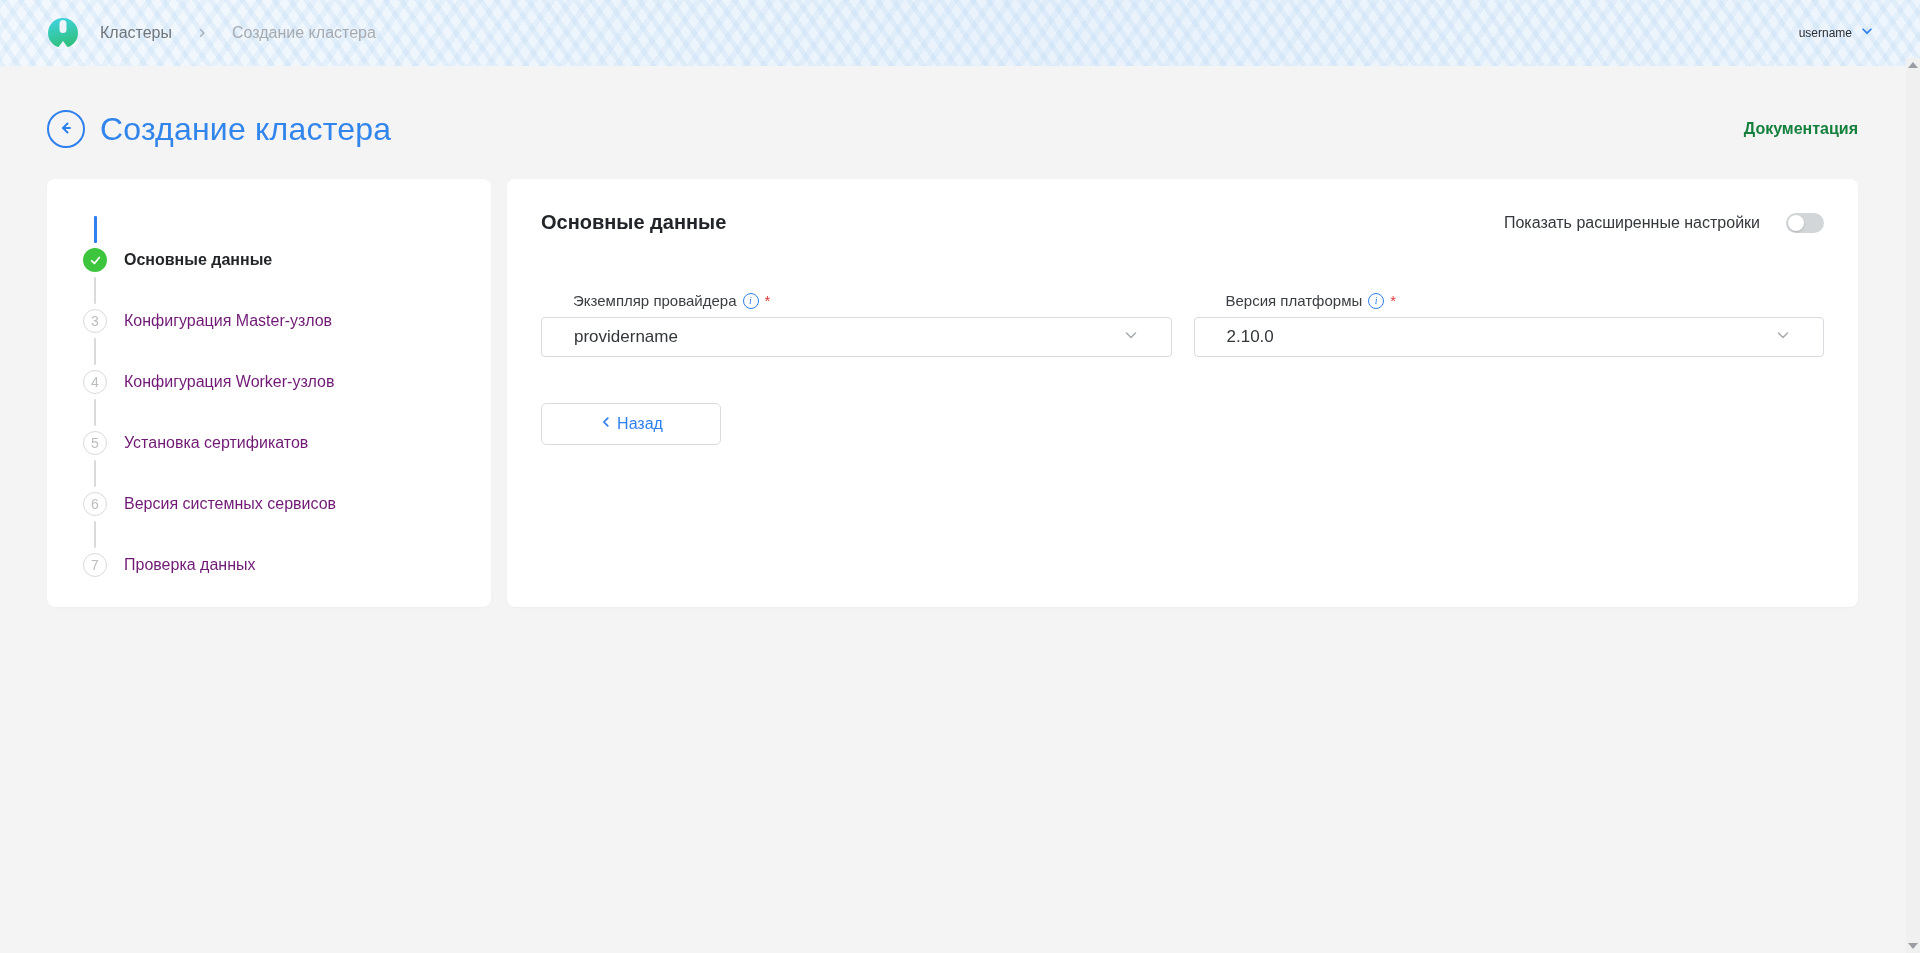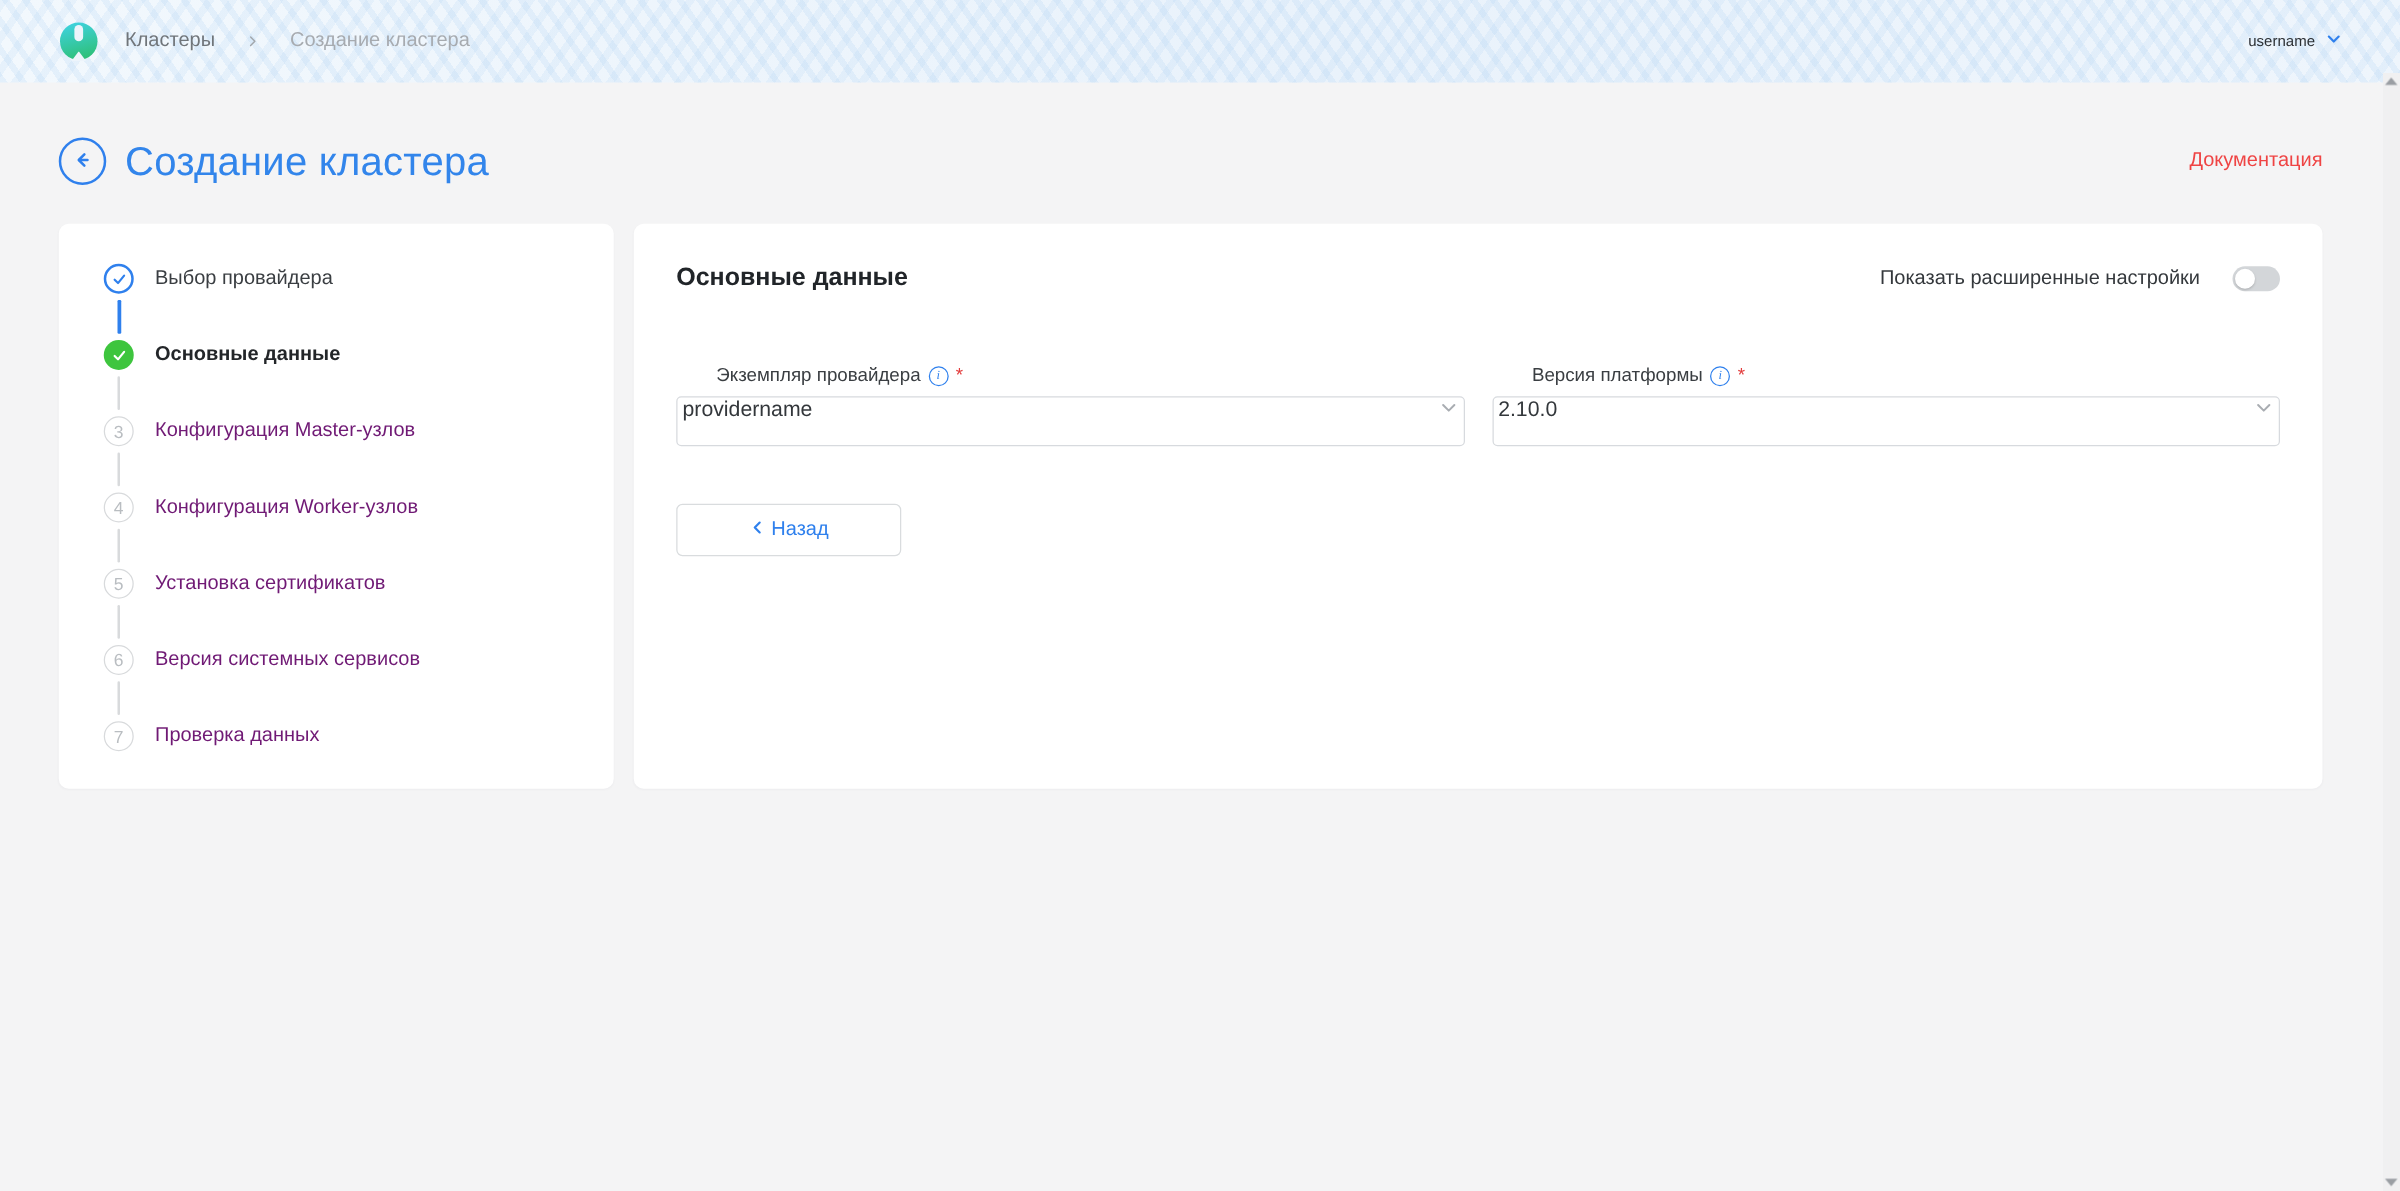--- a/index.html
+++ b/index.html
@@ -48,21 +48,21 @@
   .page { padding: 30px 62px 0 47px; }
   .title-row { display: flex; align-items: center; margin-top: 14px; }
   .back-circle {
     width: 38px; height: 38px; border-radius: 50%;
     border: 2px solid #2f80ed; color: #2f80ed;
     display: flex; align-items: center; justify-content: center;
     cursor: pointer; flex: 0 0 auto; background: transparent;
   }
   .back-circle svg { width: 18px; height: 18px; }
   .page-title { font-size: 32px; font-weight: 500; color: #3285eb; margin-left: 15px; letter-spacing: .2px; }
-  .doc-link { margin-left: auto; font-size: 16px; color: #ef4444; cursor: pointer; text-decoration: none; }
+  .doc-link { margin-left: auto; font-size: 16px; color: #15803d; cursor: pointer; text-decoration: none; font-weight: bold; }
 
   .cards { display: flex; gap: 16px; margin-top: 31px; align-items: stretch; }
   .card { background: #ffffff; border-radius: 8px; box-shadow: 0 1px 2px rgba(40,45,50,.03); }
 
   
   .stepper-card { width: 444px; min-height: 428px; padding: 32px 30px 30px 36px; flex: 0 0 auto; }
   .step { display: flex; align-items: center; gap: 17px; cursor: pointer; }
   .step-circle {
     width: 24px; height: 24px; border-radius: 50%; flex: 0 0 auto;
     display: flex; align-items: center; justify-content: center;
@@ -102,22 +102,22 @@
     width: 16px; height: 16px; border-radius: 50%;
     border: 1px solid #2f80ed; color: #2f80ed;
     display: inline-flex; align-items: center; justify-content: center;
     font-size: 10px; font-style: italic; font-family: "Liberation Serif", serif;
     cursor: pointer; flex: 0 0 auto;
   }
   .info-icon::before { content: "i"; }
   .required-star { color: #e23b3b; font-size: 15px; }
   .select {
     height: 40px; border: 1px solid #d7dade; border-radius: 4px; background: #fff;
-    display: flex; align-items: flex-start; justify-content: space-between;
-    padding: 0 4px; cursor: pointer;
+    display: flex; align-items: center; justify-content: space-between;
+    padding: 0 32px; cursor: pointer;
   }
   .select-value { font-size: 17px; color: #33373b; }
   .select svg { width: 16px; height: 16px; color: #a9adb2; }
 
   .buttons-row { display: flex; align-items: center; justify-content: space-between; margin-top: 46px; }
   .btn {
     height: 42px; min-width: 180px; border-radius: 5px; border: none;
     display: inline-flex; align-items: center; justify-content: center; gap: 4px;
     font-size: 16px; font-family: inherit; cursor: pointer; padding: 0 22px;
   }
@@ -173,28 +173,20 @@
       </span>
     </button>
     <h1 class="page-title">Создание кластера</h1>
     <a class="doc-link">Документация</a>
   </div>
 
   <div class="cards">
 
     <aside class="card stepper-card">
       <div id="stepper-root">
-  <div class="step completed">
-    <span class="step-circle">
-              <svg viewBox="0 0 24 24" fill="none">
-                <path d="M5 12.5 L10 17.5 L19 6.5" stroke="currentColor" stroke-width="3.2" stroke-linecap="round" stroke-linejoin="round"></path>
-              </svg>
-            </span>
-    <span class="step-label">Выбор провайдера</span>
-  </div>
 <div class="step-connector blue"></div>
   <div class="step active">
     <span class="step-circle">
               <svg viewBox="0 0 24 24" fill="none">
                 <path d="M5 12.5 L10 17.5 L19 6.5" stroke="currentColor" stroke-width="3.2" stroke-linecap="round" stroke-linejoin="round"></path>
               </svg>
             </span>
     <span class="step-label">Основные данные</span>
   </div>
 <div class="step-connector"></div>

